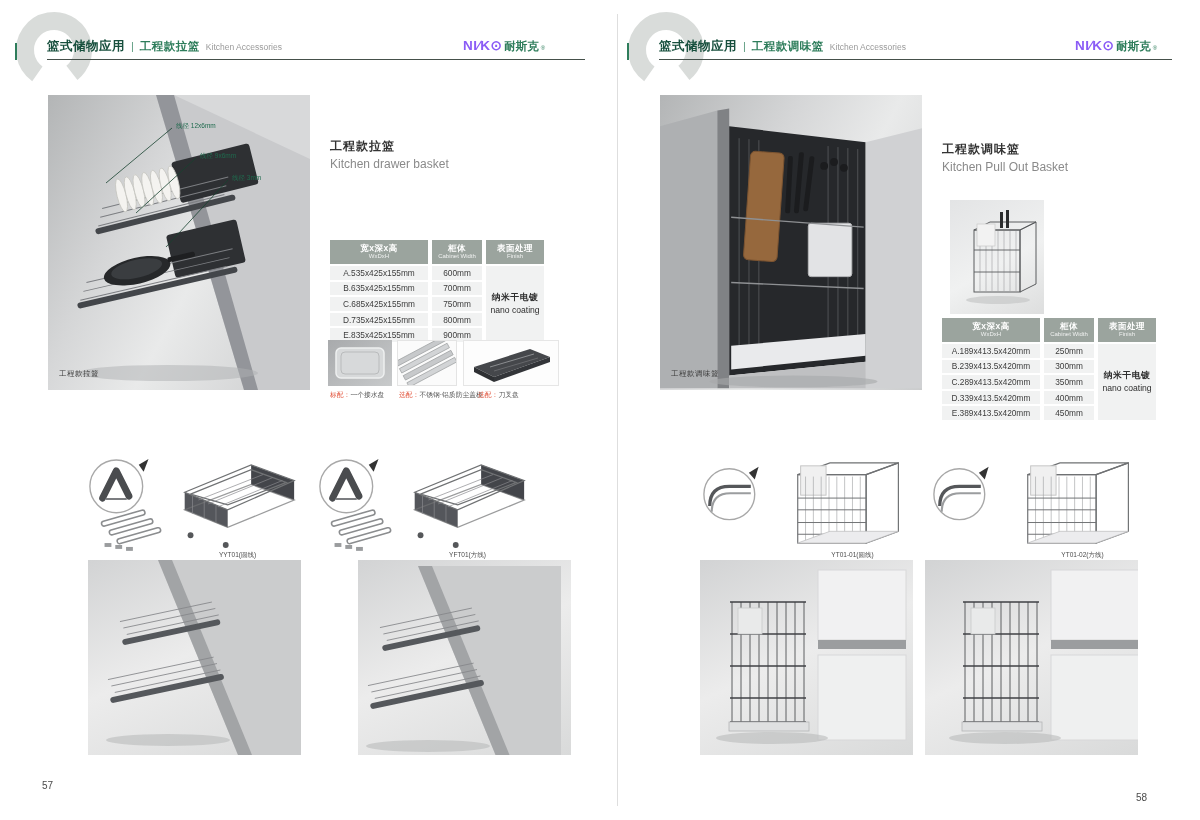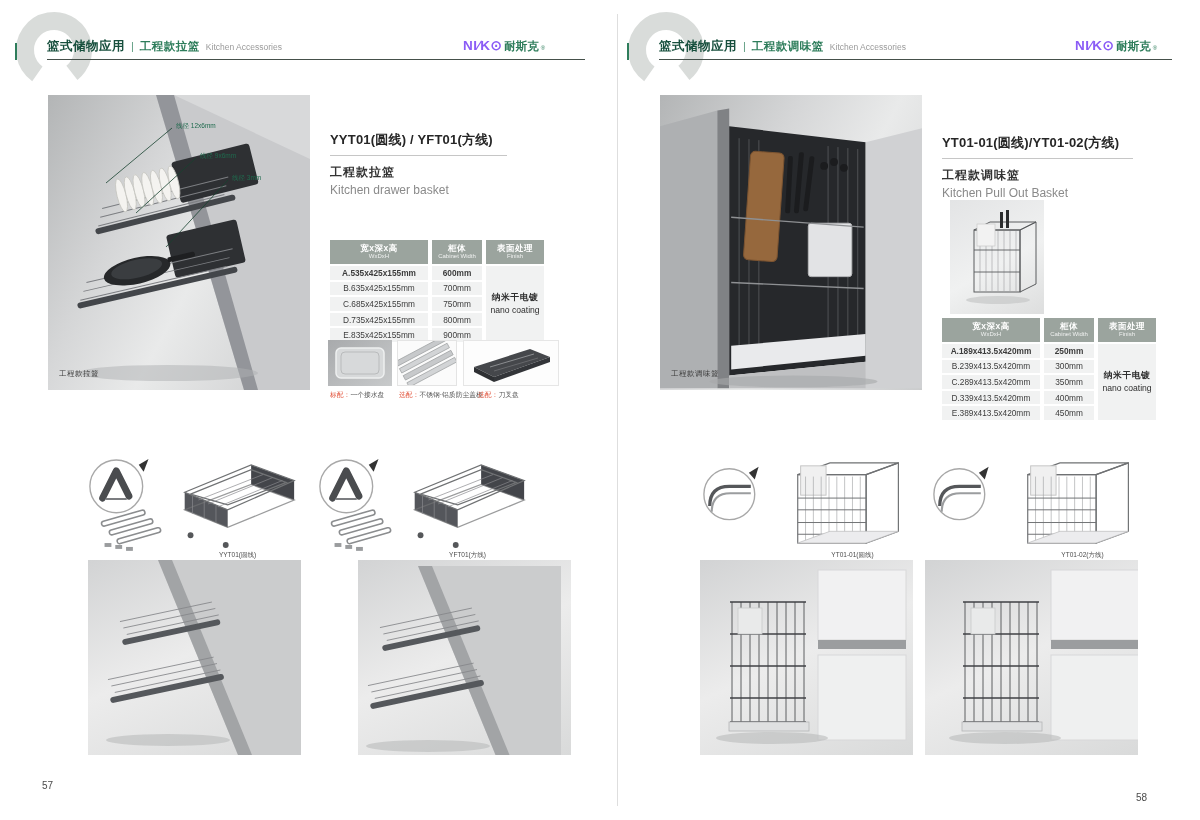--- a/index.html
+++ b/index.html
@@ -47,21 +47,21 @@
   .spec { position:absolute; left:330px; display:grid;
           grid-template-columns:98px 50px 58px; column-gap:4px;
           grid-template-rows:24px repeat(5,13.6px); row-gap:2px; }
   .page--left  .spec { top:240px; }
   .page--right .spec { top:318px; }
   .st-h { background:#9ba49e; color:#fff; display:flex; flex-direction:column; align-items:center; justify-content:center; line-height:1.1; }
   .st-h .cn { font-size:8.5px; font-weight:700; letter-spacing:.5px; }
   .st-h .en { font-size:6px; opacity:.85; }
   .st-c { background:#f1f2f2; color:#3c3c3c; font-size:8.3px; display:flex; align-items:center; justify-content:center; white-space:nowrap; }
   .col1 { grid-column:1; } .col2 { grid-column:2; }
-  .r1 { grid-row:2;font-weight:bold; } .r2 { grid-row:3; } .r3 { grid-row:4; } .r4 { grid-row:5; } .r5 { grid-row:6; }
+  .r1 { grid-row:2; } .r2 { grid-row:3; } .r3 { grid-row:4; } .r4 { grid-row:5; } .r5 { grid-row:6; }
   .st-finish { grid-column:3; grid-row:2/7; background:#f1f2f2; display:flex; flex-direction:column;
                align-items:center; justify-content:center; color:#2f2f2f; gap:1px; }
   .st-finish .cn { font-size:8.8px; font-weight:700; letter-spacing:.5px; }
   .st-finish .en { font-size:8.6px; }
 
   
   .opt-fig { position:absolute; top:340px; height:46px; overflow:hidden; }
   .opt1 { left:328px; width:64px; background:linear-gradient(140deg,#a8aaac,#c8cacb); }
   .opt2 { left:397px; width:60px; background:#fbfbfb; border:1px solid #e4e4e4; }
   .opt3 { left:463px; width:96px; background:#fdfdfd; border:1px solid #e6e6e6; }
@@ -346,21 +346,20 @@
       <svg width="262" height="295" viewBox="0 0 262 295">
           <use href="#sym-main-left"></use>
         </svg>
       <span class="anno" style="left:128px; top:27px;">线径 12x6mm</span>
       <span class="anno" style="left:152px; top:57px;">线径 9x6mm</span>
       <span class="anno" style="left:184px; top:79px;">线径 3mm</span>
       <span class="photo-label">工程款拉篮</span>
     </div>
 
     <div class="title-block">
-      <div class="model">YYT01(圆线) / YFT01(方线)</div>
       <div class="name-cn">工程款拉篮</div>
       <div class="name-en">Kitchen drawer basket</div>
     </div>
 
     <div class="spec">
       <div class="st-h col1">
         <span class="cn">宽x深x高</span>
         <span class="en">WxDxH</span>
       </div>
       <div class="st-h col2">
@@ -462,21 +461,20 @@
     </div>
 
     <div class="main-photo">
       <svg width="262" height="295" viewBox="0 0 265 295">
           <use href="#sym-main-right"></use>
         </svg>
       <span class="photo-label">工程款调味篮</span>
     </div>
 
     <div class="title-block">
-      <div class="model">YT01-01(圆线)/YT01-02(方线)</div>
       <div class="name-cn">工程款调味篮</div>
       <div class="name-en">Kitchen Pull Out Basket</div>
     </div>
 
     <div class="mini-photo">
       <svg width="94" height="114" viewBox="0 0 94 114">
           <use href="#sym-mini-basket"></use>
         </svg>
     </div>
 

